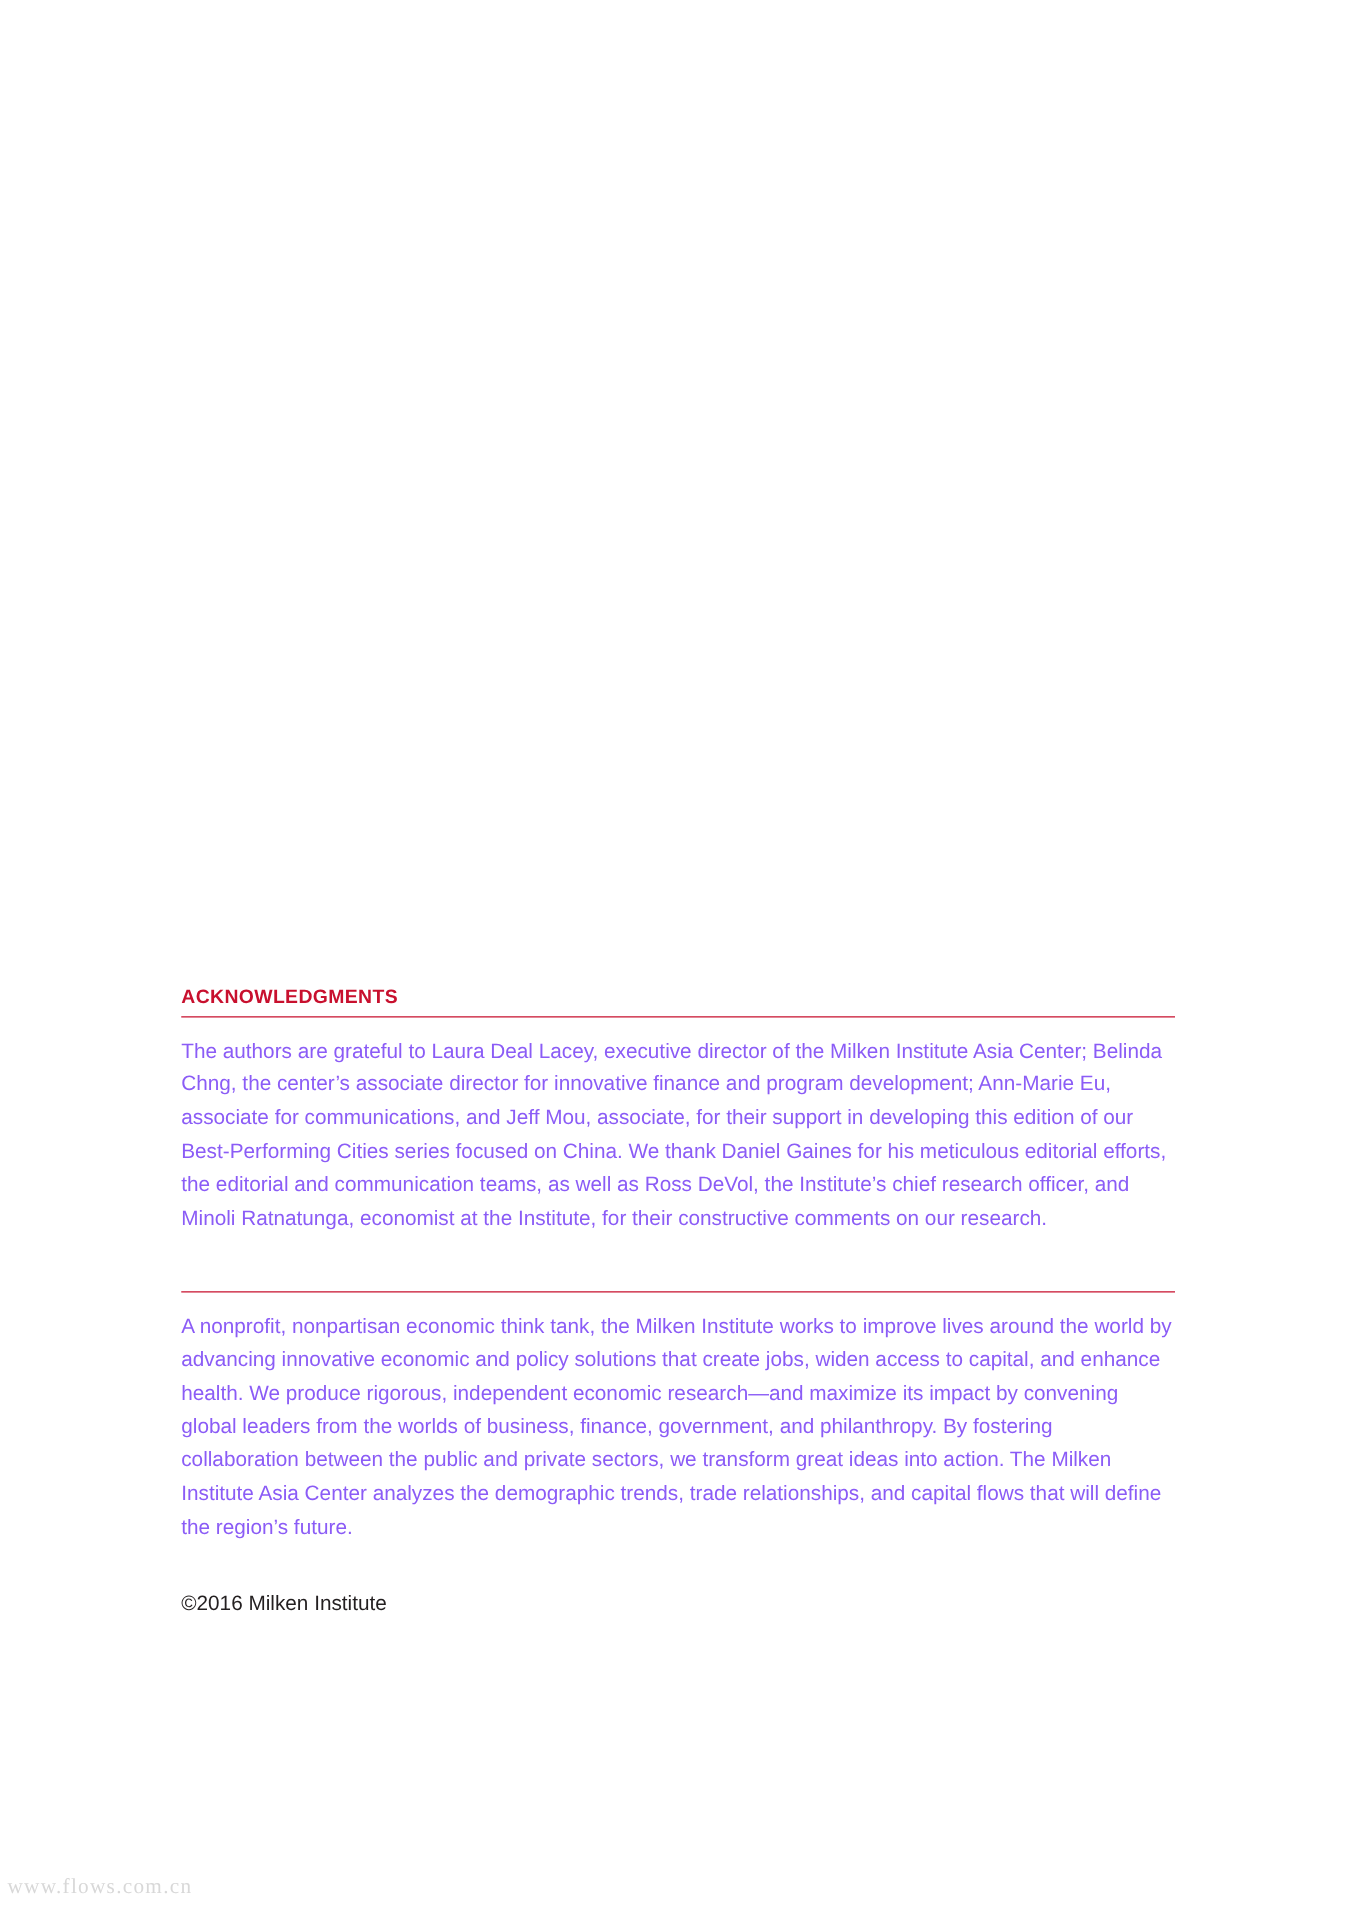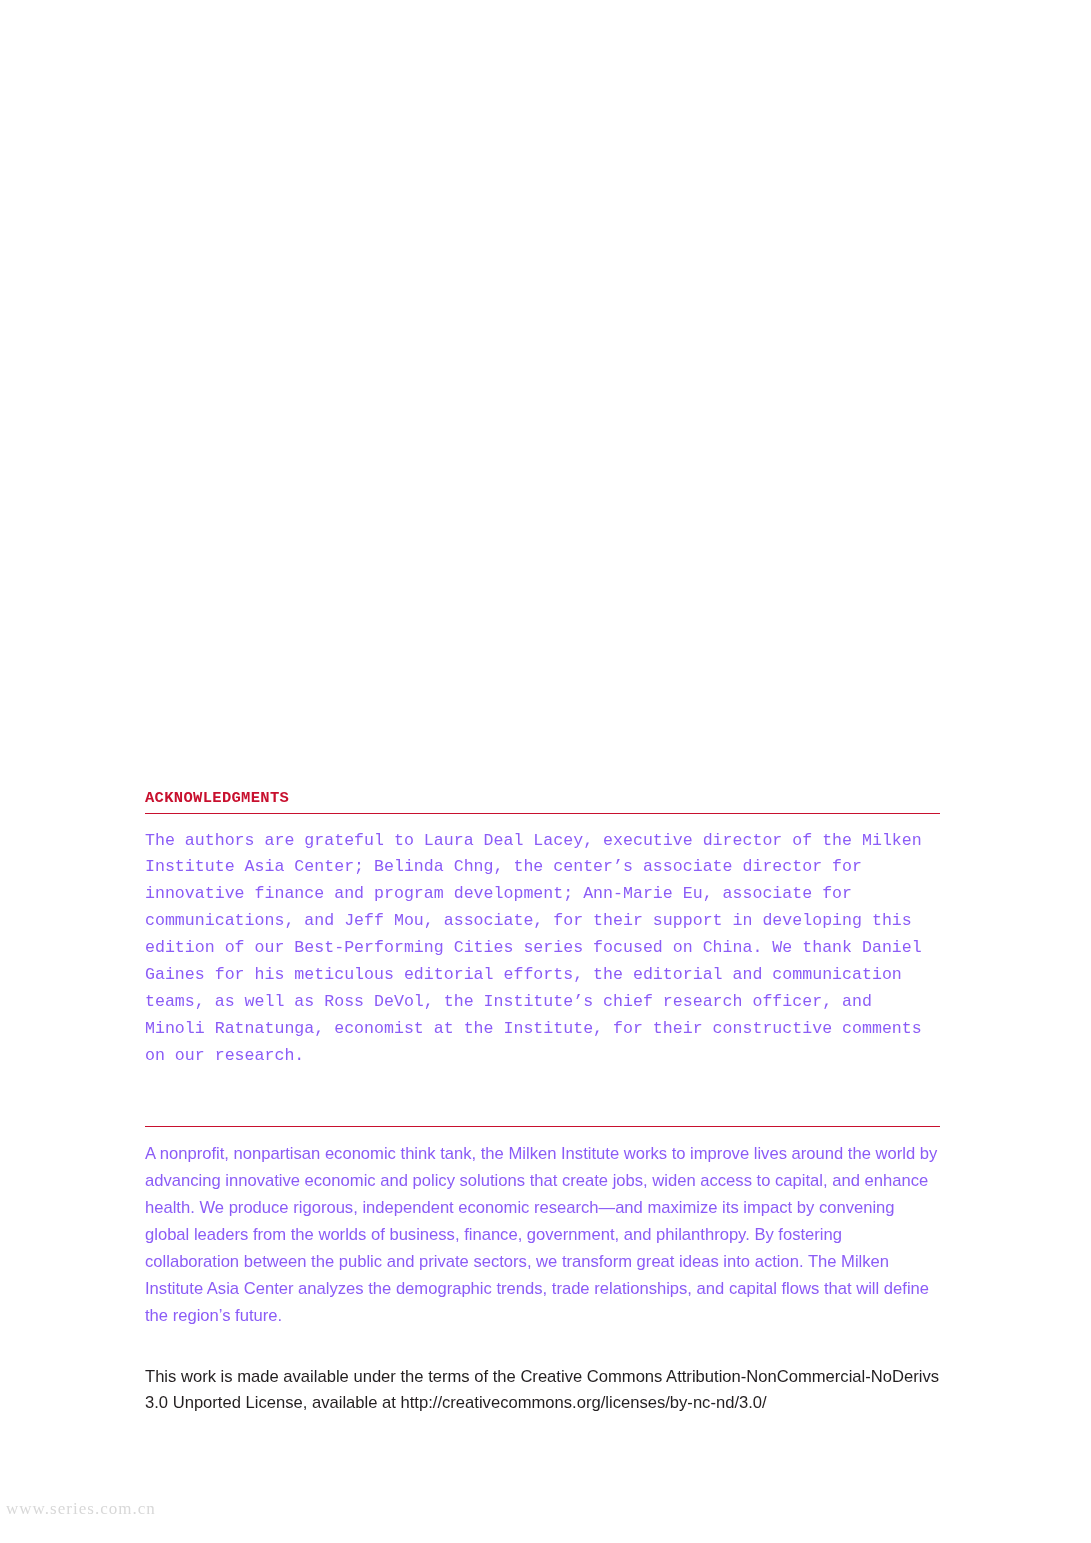--- a/index.html
+++ b/index.html
@@ -50,22 +50,21 @@
 
   .body-text {
     font-size: 16.6px;
     line-height: 1.62;
     color: #8b5cf6;
     margin: 0;
     text-align: left;
   }
 
   .block-acknowledgments {
-    margin-bottom: 57px;
-    font-family: Liberation Mono, monospace;
+    margin-bottom: 44px;
   }
 
   .block-about {
     margin-bottom: 34px;
   }
 
   .copyright {
     font-size: 16.6px;
     line-height: 1.62;
     color: #231f20;
@@ -102,20 +101,20 @@
       <hr class="rule">
       <p class="body-text">The authors are grateful to Laura Deal Lacey, executive director of the Milken Institute Asia Center; Belinda Chng, the center’s associate director for innovative finance and program development; Ann-Marie Eu, associate for communications, and Jeff Mou, associate, for their support in developing this edition of our Best-Performing Cities series focused on China. We thank Daniel Gaines for his meticulous editorial efforts, the editorial and communication teams, as well as Ross DeVol, the Institute’s chief research officer, and Minoli Ratnatunga, economist at the Institute, for their constructive comments on our research.</p>
     </section>
 
     <section class="block-about">
       <hr class="rule">
       <p class="body-text">A nonprofit, nonpartisan economic think tank, the Milken Institute works to improve lives around the world by advancing innovative economic and policy solutions that create jobs, widen access to capital, and enhance health. We produce rigorous, independent economic research—and maximize its impact by convening global leaders from the worlds of business, finance, government, and philanthropy. By fostering collaboration between the public and private sectors, we transform great ideas into action. The Milken Institute Asia Center analyzes the demographic trends, trade relationships, and capital flows that will define the region’s future.</p>
     </section>
 
     <section>
-      <p class="license">This work is made available under the terms of the Creative Commons Attribution-NonCommercial-NoDerivs 3.0 Unported License, available at http://creativecommons.org/licenses/by-nc-nd/3.0/</p>
+      <p class="copyright">©2016 Milken Institute</p>
     </section>
 
   </div>
 
-  <div class="watermark">www.series.com.cn</div>
+  <div class="watermark">www.flows.com.cn</div>
 
 </div>
 
 </body></html>

